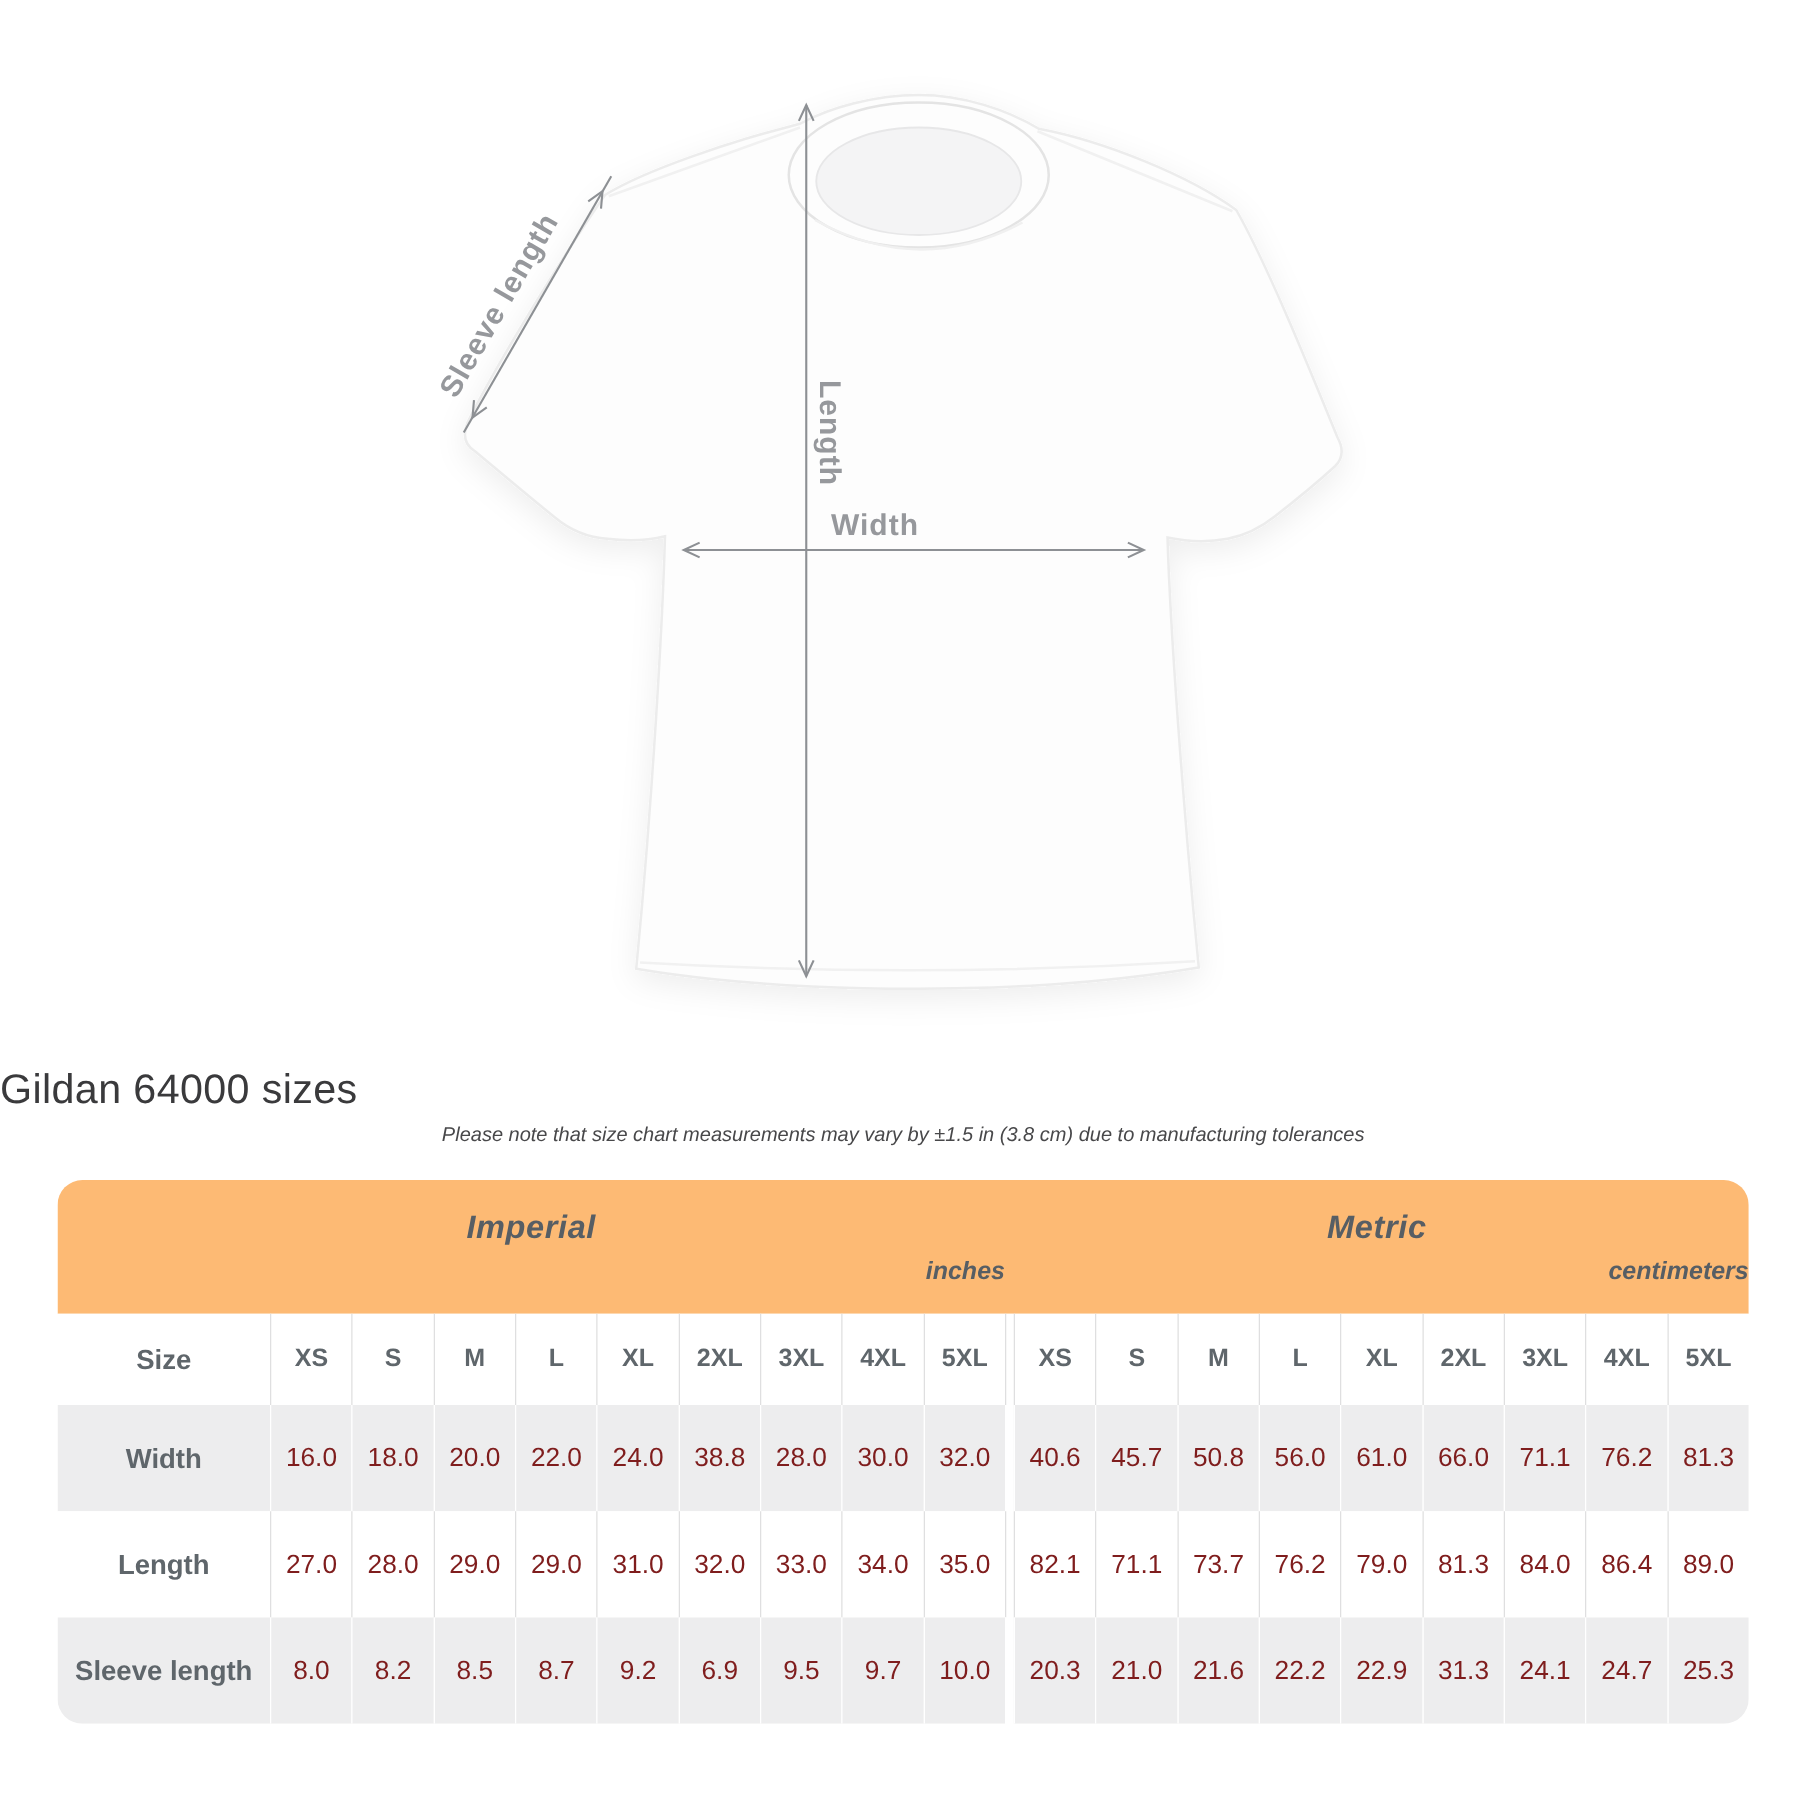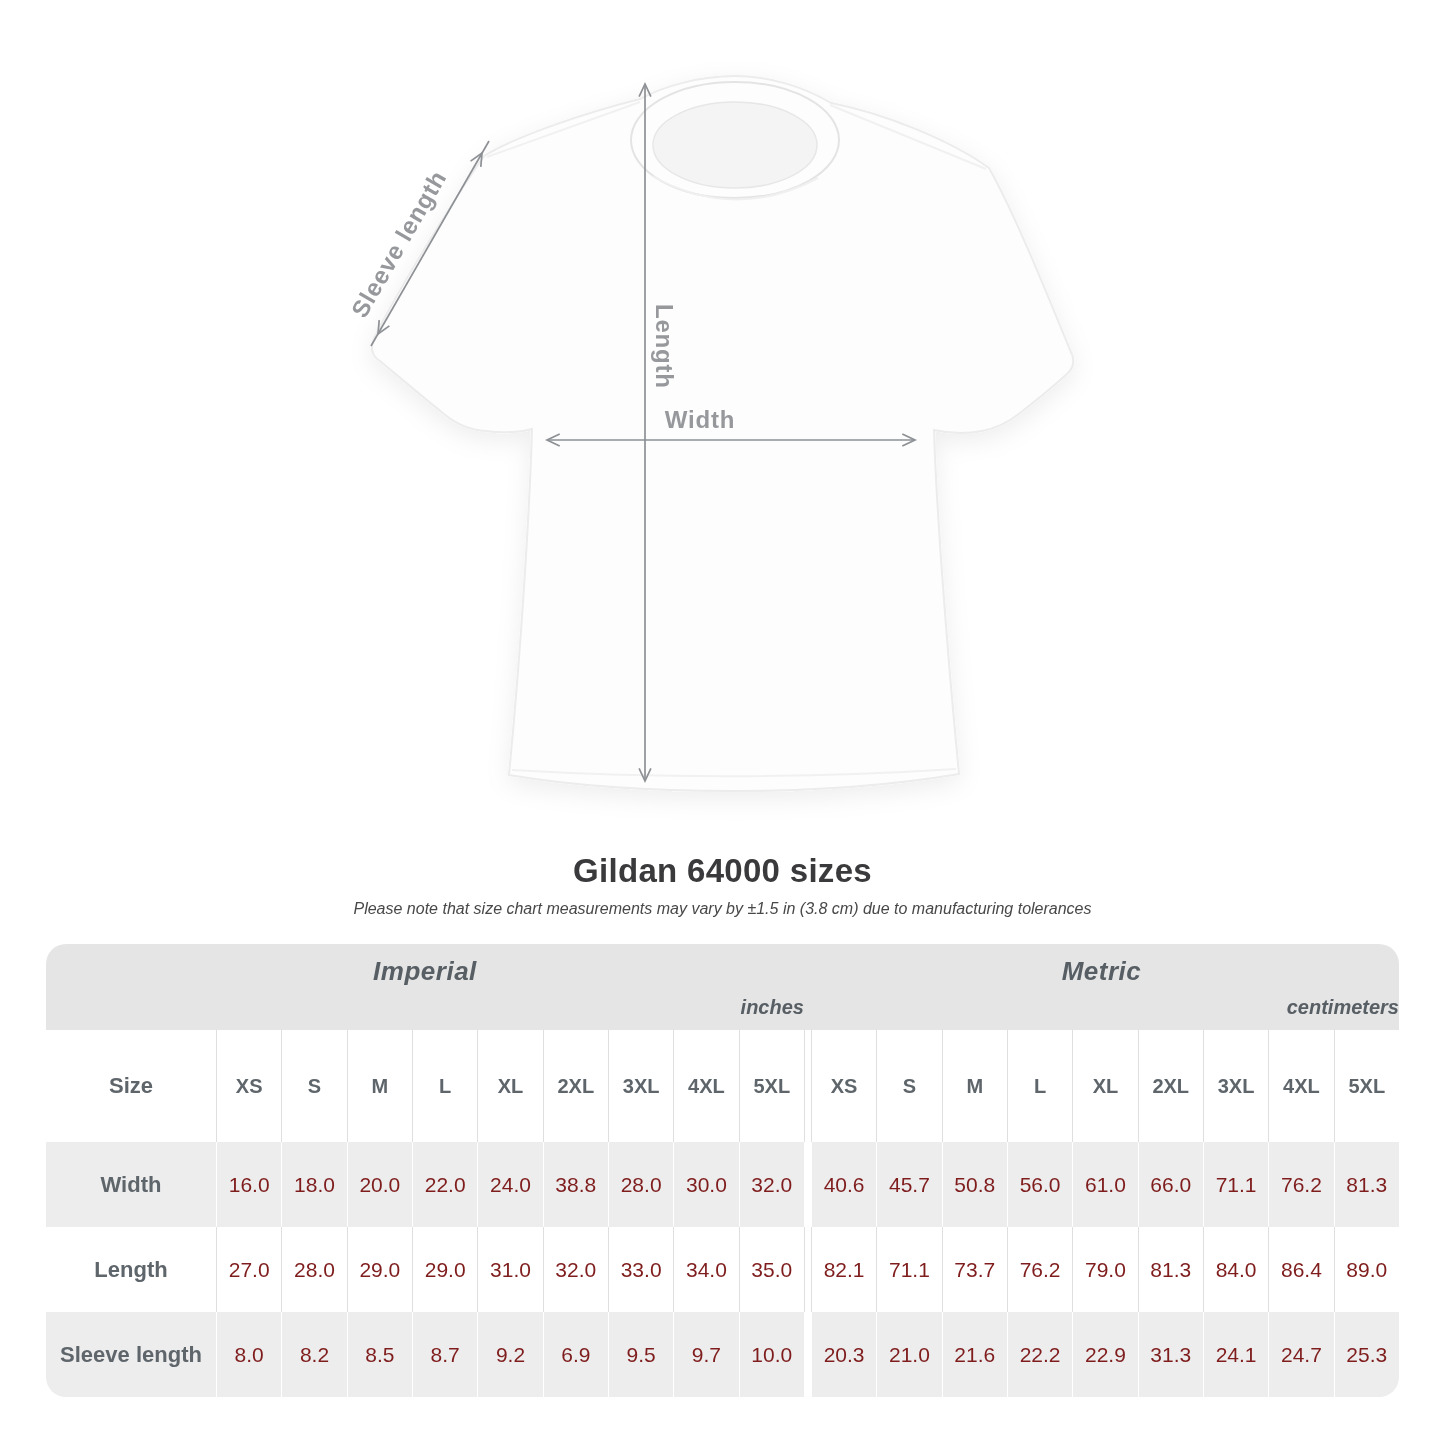--- a/index.html
+++ b/index.html
@@ -1,29 +1,29 @@
 <!DOCTYPE html>
 <html><head>
 <meta charset="utf-8">
 <style>
   html,body{margin:0;padding:0;background:#ffffff;}
   body{width:1445px;height:1445px;overflow:hidden;font-family:"Liberation Sans",sans-serif;}
   .page{width:1445px;height:1445px;background:#ffffff;}
   .hero{position:relative;height:838px;}
   .hero svg{display:block;}
   .diag-label{font-family:"Liberation Sans",sans-serif;font-size:24px;font-weight:bold;fill:#96989c;letter-spacing:0.8px;}
-  .title{text-align:center;font-size:33px;font-weight:bold;color:#3a3a3c;margin:14px 0 10px 0;letter-spacing:0.3px;}
+  .title{text-align:left;font-size:33px;font-weight:normal;color:#3a3a3c;margin:14px 0 10px 0;letter-spacing:0.3px;}
   .note{text-align:center;font-style:italic;font-size:16px;color:#48484a;margin:0 0 26px 0;}
   .table-wrap{margin:0 46px;border-radius:20px;overflow:hidden;}
   table.size-table{width:100%;border-collapse:separate;border-spacing:0;table-layout:fixed;}
   .size-table th,.size-table td{text-align:center;vertical-align:middle;padding:0;}
-  .unit-row th{background:#e5e5e5;height:86px;}
+  .unit-row th{background:#fdba74;height:107px;}
   .unit-label{font-size:26px;font-weight:bold;font-style:italic;color:#575e64;letter-spacing:0.5px;}
   .unit-sub{font-size:20px;font-style:italic;color:#575e64;margin-top:9px;text-align:right;}
-  .size-row th,.size-row td{height:112px;background:#ffffff;}
+  .size-row th,.size-row td{height:73px;background:#ffffff;}
   tbody th,tbody td{height:85px;}
   th.row-label{font-weight:bold;color:#5f666b;font-size:22px;}
   .size-h{font-weight:bold;color:#5f666b;font-size:20px;}
   td.val{color:#7f1d1d;font-size:21px;}
   tr.r-white > *{background:#ffffff;}
   tr.r-gray > th, tr.r-gray > td{background:#ededee;}
   tr.r-white > *:not(:first-child){border-left:1px solid #dfdfe0;}
   tr.r-gray > *:not(:first-child){border-left:1px solid #ffffff;}
   tr.r-gray > td.spacer, tr.r-white > td.spacer{background:#ffffff;}
 </style>

